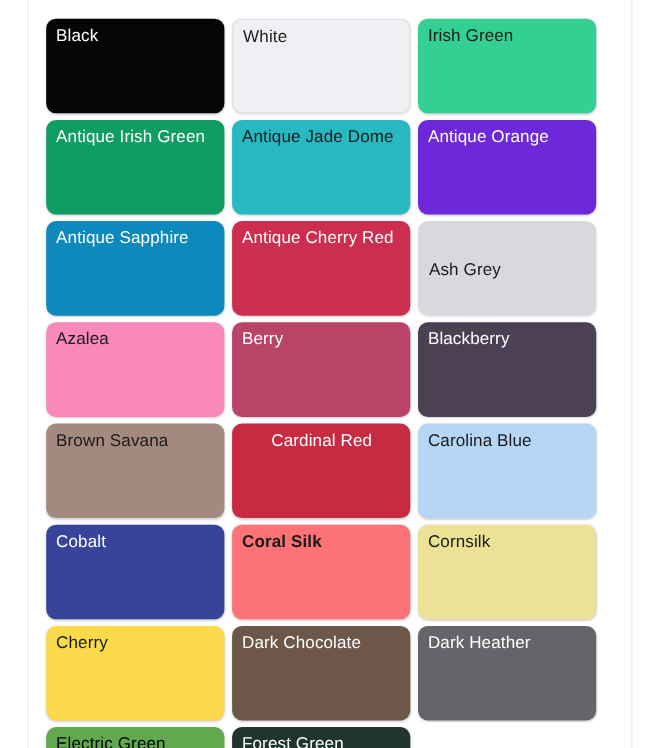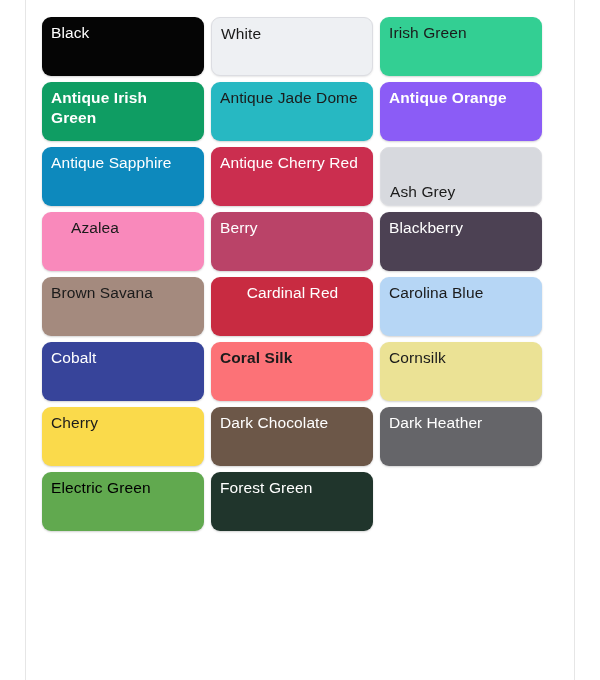--- a/index.html
+++ b/index.html
@@ -46,21 +46,21 @@
     display: grid;
     grid-template-columns: repeat(3, 162px);
     column-gap: 7px;
     row-gap: 6px;
     padding: 17px 0 0 16px;
     box-sizing: border-box;
   }
 
   .swatch {
     position: relative;
-    height: 59px;
+    height: 86px;
     border-radius: 9px;
     box-sizing: border-box;
     box-shadow: 0 1px 2px rgba(0,0,0,0.18);
     overflow: hidden;
     cursor: pointer;
   }
 
   .swatch.bordered {
     border: 1px solid #dcdde2;
     box-shadow: 0 1px 2px rgba(0,0,0,0.10);
@@ -100,40 +100,40 @@
     <div class="swatch-grid" id="swatch-grid">
         <div class="swatch" style="background: rgb(5, 5, 5);">
           <span class="swatch-label" style="color: rgb(255, 255, 255);">Black</span>
         </div>
         <div class="swatch bordered" style="background: rgb(238, 240, 243);">
           <span class="swatch-label" style="color: rgb(27, 27, 27);">White</span>
         </div>
         <div class="swatch" style="background: rgb(51, 207, 147);">
           <span class="swatch-label" style="color: rgb(27, 27, 27);">Irish Green</span>
         </div>
-        <div class="swatch" style="background: rgb(15, 157, 99); font-weight: bold;">
+        <div class="swatch" style="background: rgb(15, 157, 99);">
           <span class="swatch-label" style="color: rgb(255, 255, 255);">Antique Irish Green</span>
         </div>
         <div class="swatch" style="background: rgb(39, 184, 194);">
           <span class="swatch-label" style="color: rgb(27, 27, 27);">Antique Jade Dome</span>
         </div>
-        <div class="swatch" style="background: #8b5cf6; font-weight: bold;">
+        <div class="swatch" style="background: #6d28d9;">
           <span class="swatch-label" style="color: rgb(255, 255, 255);">Antique Orange</span>
         </div>
         <div class="swatch" style="background: rgb(13, 137, 189); padding-left: 15px;">
           <span class="swatch-label" style="color: rgb(255, 255, 255);">Antique Sapphire</span>
         </div>
         <div class="swatch" style="background: rgb(203, 46, 79);">
           <span class="swatch-label" style="color: rgb(255, 255, 255);">Antique Cherry Red</span>
         </div>
         <div class="swatch bordered" style="background: rgb(215, 217, 222);">
           <span class="swatch-label" style="color: rgb(27, 27, 27); margin-top: 28px;">Ash Grey</span>
         </div>
         <div class="swatch" style="background: rgb(249, 137, 187);">
-          <span class="swatch-label" style="color: rgb(27, 27, 27); margin-left: 20px;">Azalea</span>
+          <span class="swatch-label" style="color: rgb(27, 27, 27);">Azalea</span>
         </div>
         <div class="swatch" style="background: rgb(186, 67, 104); text-decoration: underline;">
           <span class="swatch-label" style="color: rgb(255, 255, 255);">Berry</span>
         </div>
         <div class="swatch" style="background: rgb(76, 65, 83);">
           <span class="swatch-label" style="color: rgb(255, 255, 255);">Blackberry</span>
         </div>
         <div class="swatch" style="background: rgb(164, 138, 126);">
           <span class="swatch-label" style="color: rgb(27, 27, 27);">Brown Savana</span>
         </div>

